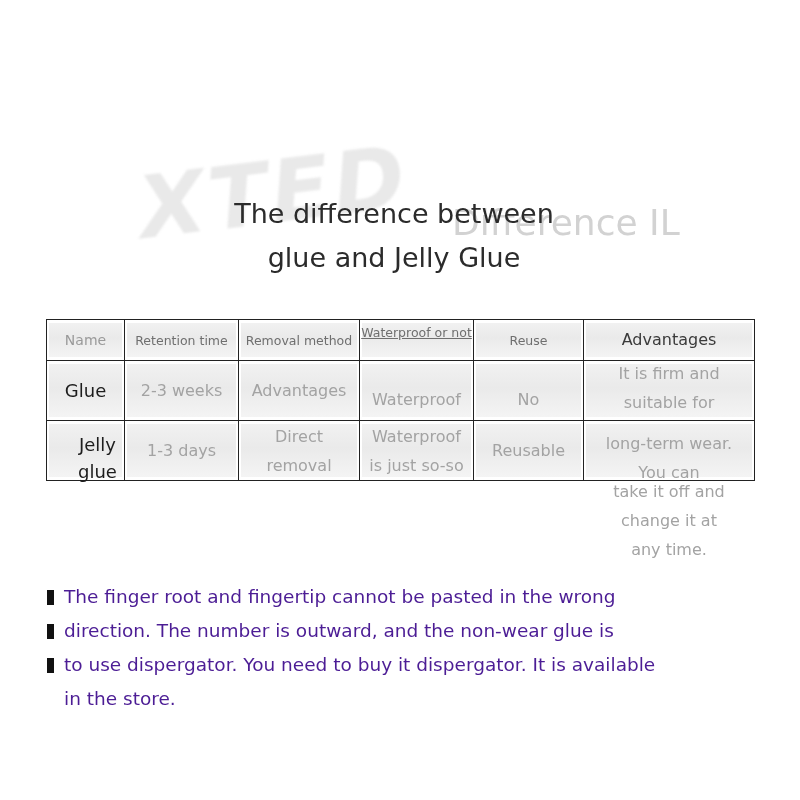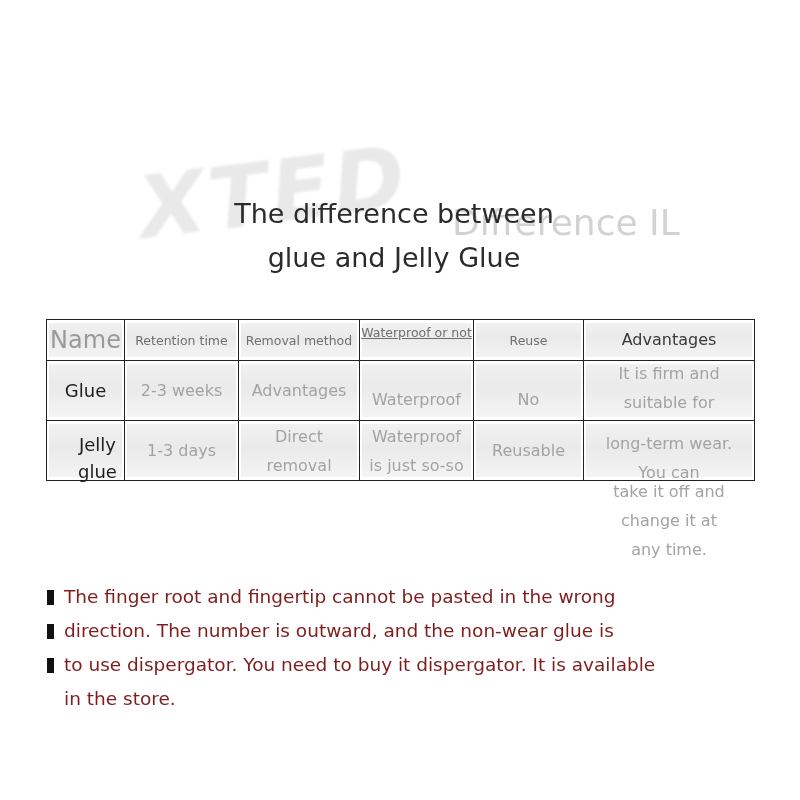--- a/index.html
+++ b/index.html
@@ -100,21 +100,21 @@
   }
 
   tr.hdr td { height: 40px; }
   tr.body td { height: 59px; }
 
   .hdr .cellbox { height: 34px; }
   .body .cellbox { height: 53px; }
 
   
   .h-sm   { font-size: 12.5px; color: #6f6f6f; line-height: 17px; }
-  .h-name { font-size: 24px;   color: #9a9a9a; }
+  .h-name { font-size: 14px;   color: #9a9a9a; }
   .h-adv  { font-size: 16px;   color: #3a3a3a; }
 
   
   .b-grey  { font-size: 16px; color: #a3a3a3; line-height: 29px; }
   .b-dark  { font-size: 18px; color: #1d1d1d; line-height: 27px; }
 
   
   .overflow-wrap {
     position: absolute;
     left: 0;
@@ -140,21 +140,21 @@
   }
 
   
   .tips {
     position: absolute;
     left: 64px;
     top: 580px;
     width: 620px;
     font-size: 18.5px;
     line-height: 34px;
-    color: #7f1d1d;
+    color: #4c1d95;
   }
   .tips .ln { display: block; white-space: nowrap; position: relative; }
   .bullet {
     position: absolute;
     left: -17px;
     top: 10px;
     width: 7px;
     height: 15px;
     background: #111111;
   }

